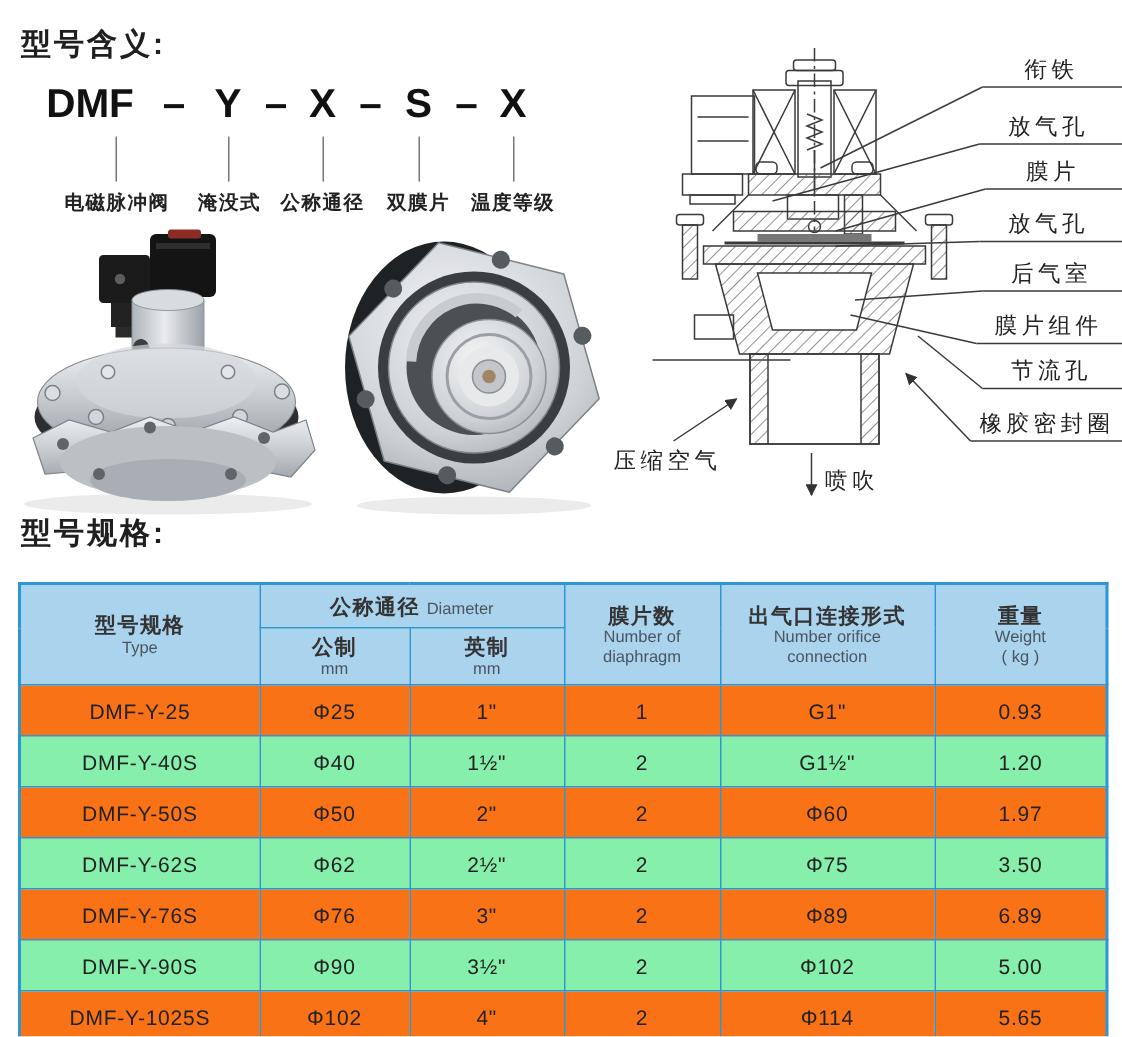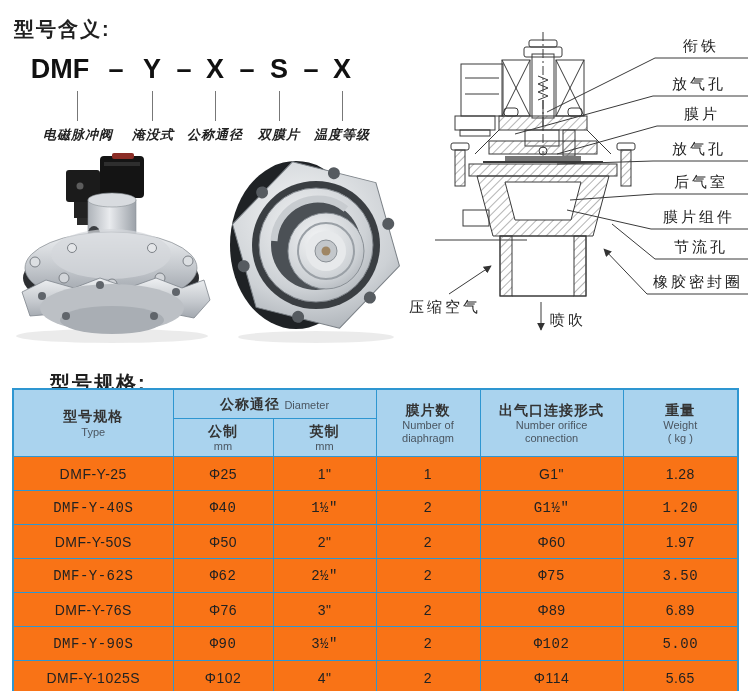--- a/index.html
+++ b/index.html
@@ -2,45 +2,45 @@
 <html lang="zh"><head>
 <meta charset="utf-8">
 <style>
   html,body{margin:0;padding:0;background:#fff;}
   body{font-family:"Liberation Sans","DejaVu Sans",sans-serif;}
   .page{position:relative;width:748px;height:691px;background:#ffffff;overflow:hidden;}
 
   
   .sec-title{position:absolute;left:14px;font-size:20px;font-weight:bold;color:#1f1f1f;letter-spacing:2px;white-space:nowrap;}
   .sec-title.t1{top:16px;text-align:center;}
-  .sec-title.t2{top:370px;margin-left:36px;}
+  .sec-title.t2{top:342px;}
 
   
   .code-seg{position:absolute;top:54px;transform:translateX(-50%);font-size:27px;font-weight:bold;color:#111;white-space:nowrap;}
   .code-line{position:absolute;top:91px;width:1px;height:30px;background:#777;}
-  .code-label{position:absolute;top:126px;transform:translateX(-50%);font-size:13px;font-weight:bold;color:#222;white-space:nowrap;letter-spacing:1px;font-style:italic;}
+  .code-label{position:absolute;top:126px;transform:translateX(-50%);font-size:13px;font-weight:bold;color:#222;white-space:nowrap;letter-spacing:1px;}
 
   
   .photo-left{position:absolute;left:8px;top:150px;}
   .photo-right{position:absolute;left:226px;top:145px;}
   .diagram{position:absolute;left:405px;top:20px;}
   .diagram text{font-family:"Liberation Sans","DejaVu Sans",sans-serif;}
 
   
   table.spec{position:absolute;left:12px;top:388px;width:725px;border-collapse:collapse;table-layout:fixed;
              border:2px solid #2e96d1;border-bottom:3px solid #2e96d1;}
   table.spec th,table.spec td{border:1px solid #2e96d1;text-align:center;vertical-align:middle;padding:0;}
   table.spec th{background:#aad3ee;}
   .zh{display:block;font-size:14px;font-weight:bold;color:#333;line-height:1.3;letter-spacing:1px;}
   .en{display:block;font-size:11px;font-weight:normal;color:#4a5560;line-height:1.2;letter-spacing:0;}
   .dia-head .zh,.dia-head .en{display:inline;}
   .dia-head{height:28px;margin-left:16px;}
   .sub-head{height:37px;}
   table.spec td{height:33px;font-size:14px;color:#222;background:#f97316;letter-spacing:0.5px;}
-  tr.alt td{background:#f97316;font-family:Liberation Mono, monospace;}
+  tr.alt td{background:#86efac;}
 </style>
 </head>
 <body>
 
 <div class="page">
 
   <div class="sec-title t1">型号含义:</div>
 
   <div>
     <span class="code-seg" style="left:60px">DMF</span>
@@ -292,21 +292,21 @@
         </th>
       </tr>
     </thead>
     <tbody>
       <tr>
         <td>DMF-Y-25</td>
         <td>Φ25</td>
         <td>1"</td>
         <td>1</td>
         <td>G1"</td>
-        <td>1.28</td>
+        <td>0.93</td>
       </tr>
       <tr class="alt">
         <td>DMF-Y-40S</td>
         <td>Φ40</td>
         <td>1½"</td>
         <td>2</td>
         <td>G1½"</td>
         <td>1.20</td>
       </tr>
       <tr>

